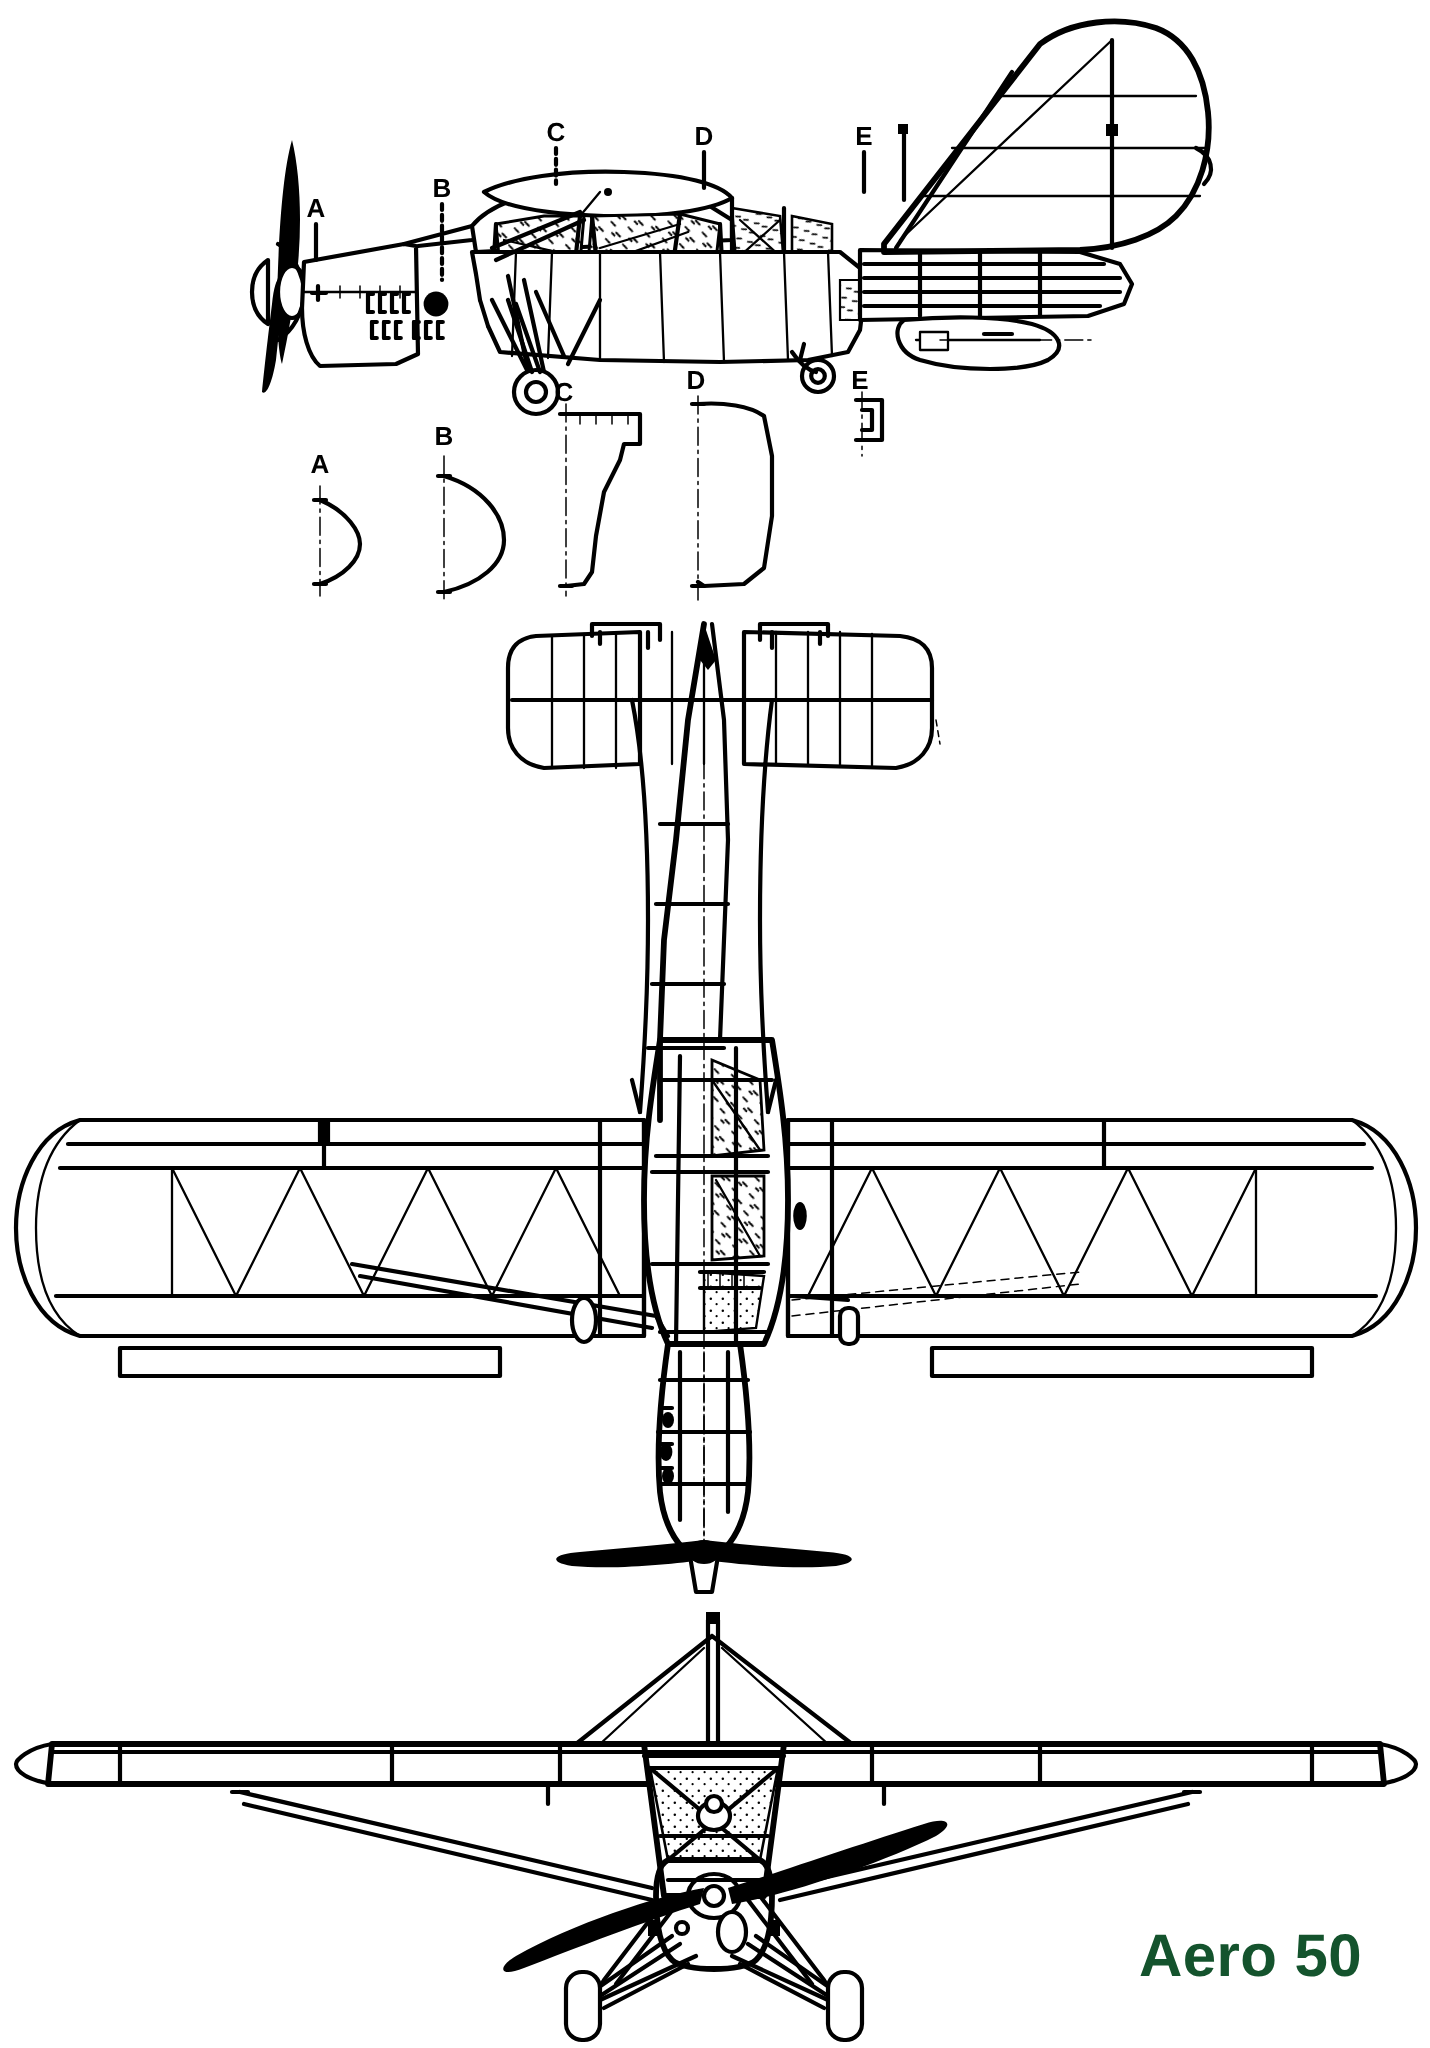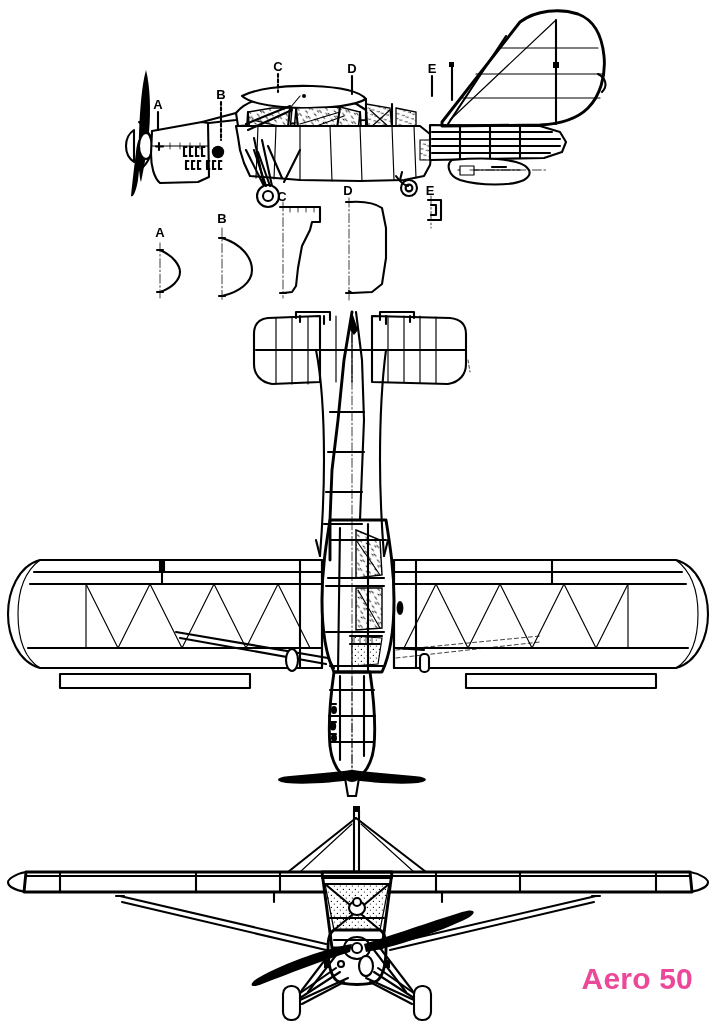--- a/index.html
+++ b/index.html
@@ -21,27 +21,27 @@
   }
   #drawing {
     position: absolute;
     left: 0;
     top: 0;
     width: 715px;
     height: 1024px;
   }
   .ttl {
     position: absolute;
-    right: 22px;
+    right: 34px;
     bottom: 28px;
     font-family: "Liberation Sans", sans-serif;
     font-size: 30px;
     font-weight: bold;
     letter-spacing: 0.2px;
-    color: #ec4899;
+    color: #14532d;
     white-space: nowrap;
   }
   
   .cl {
     position: absolute;
     font-family: "Liberation Sans", sans-serif;
     font-size: 13px;
     font-weight: bold;
     color: #000000;
     line-height: 1;

